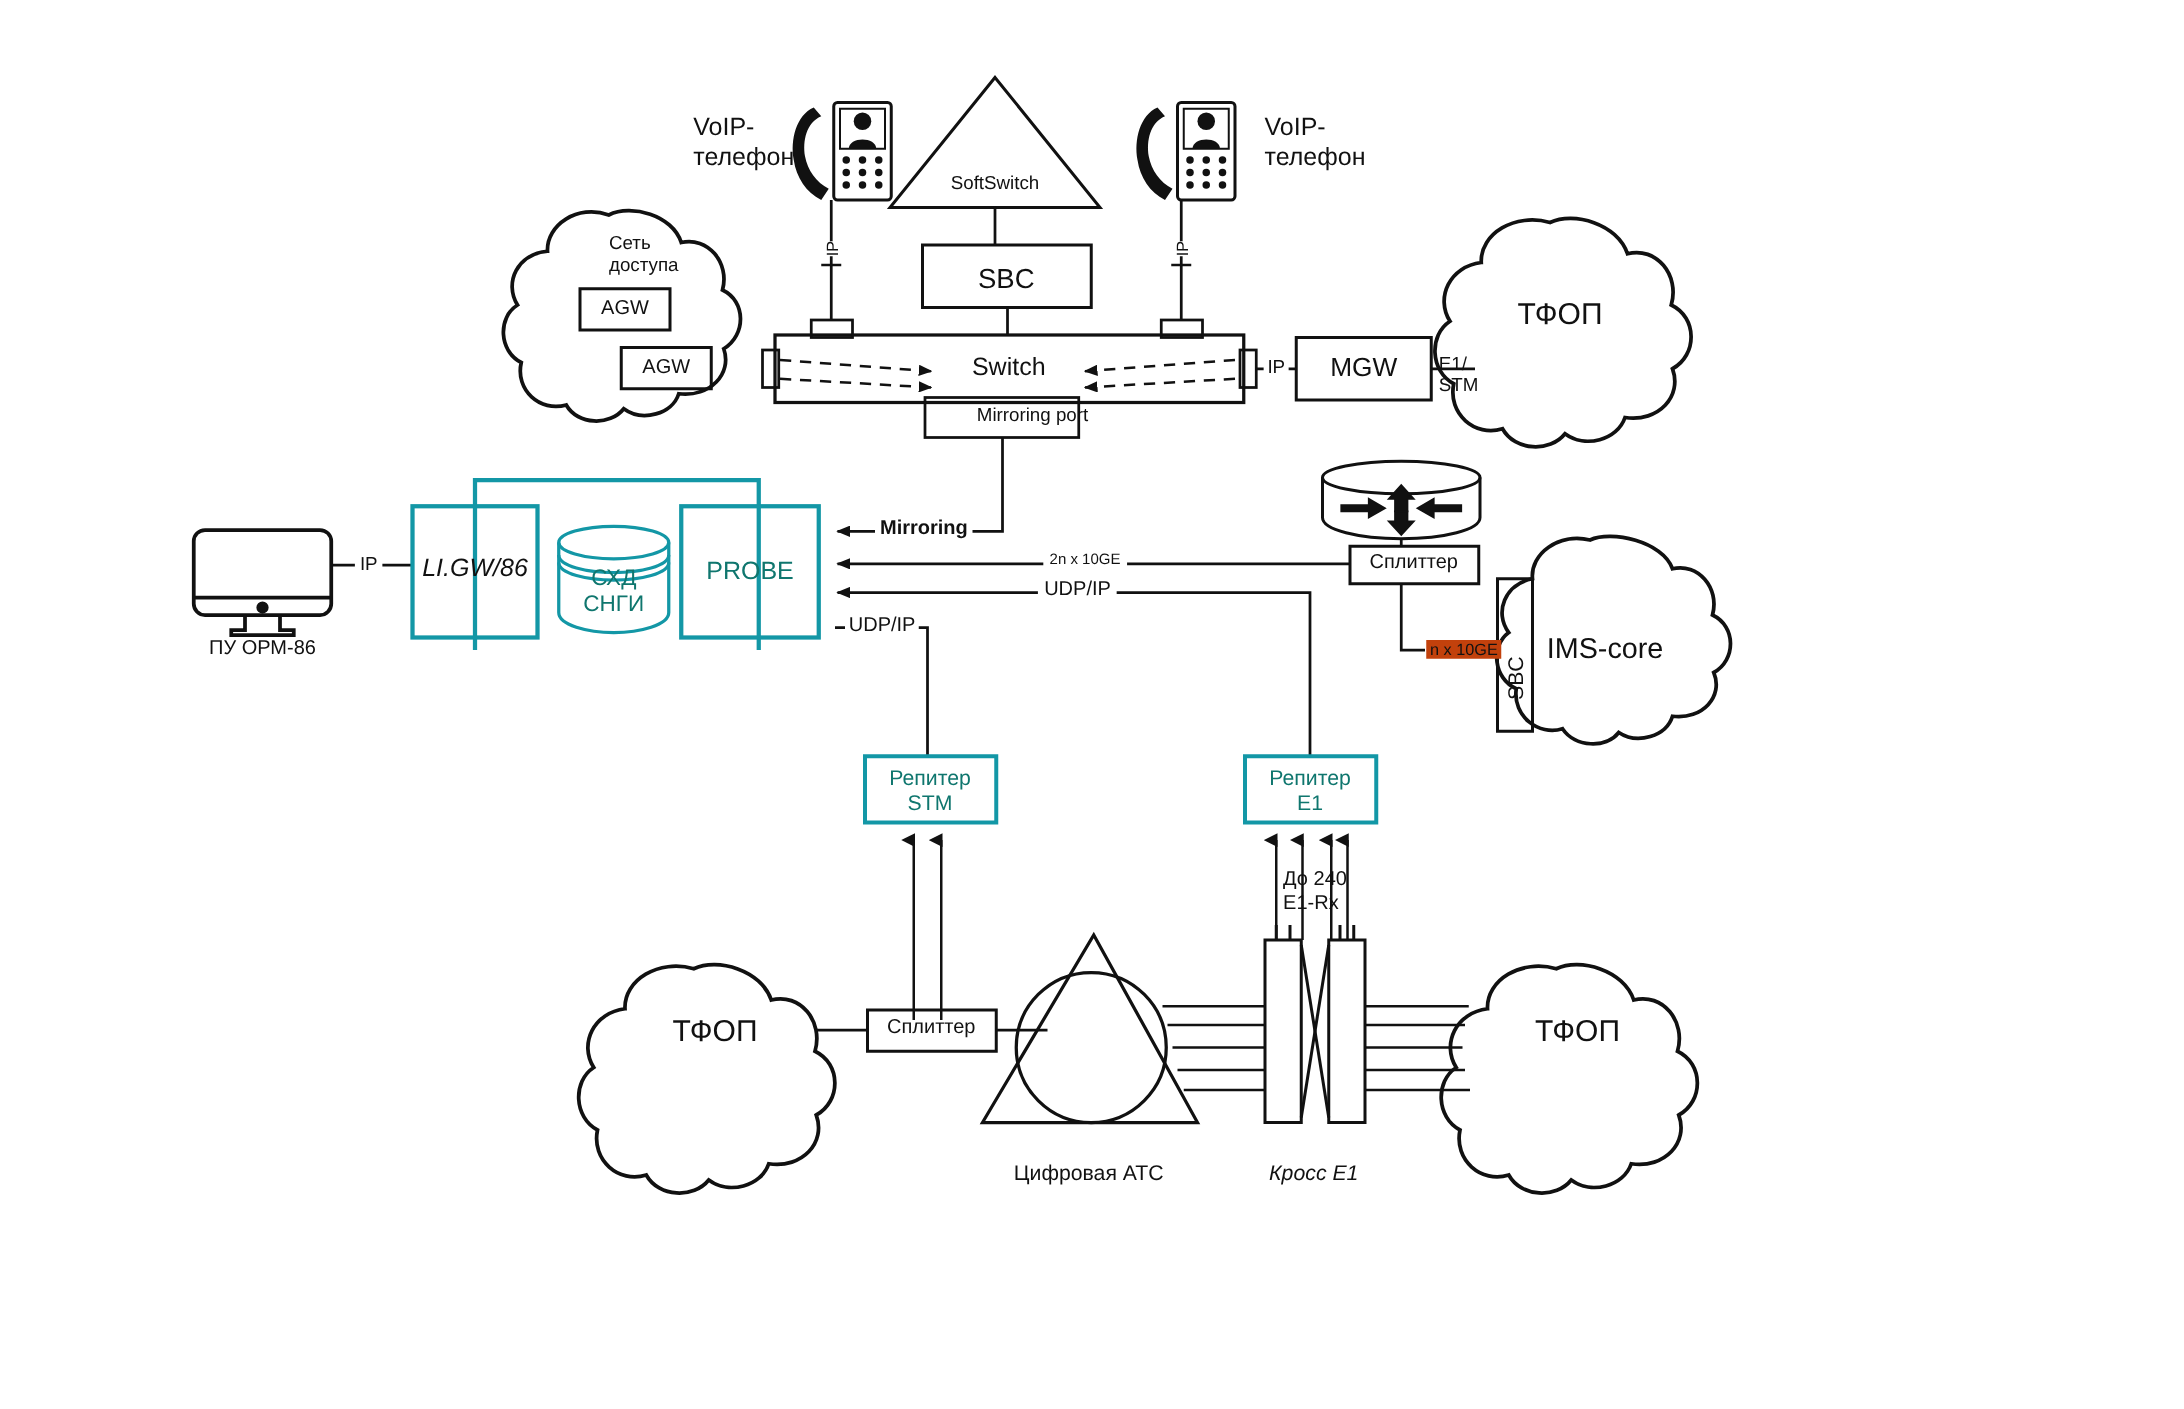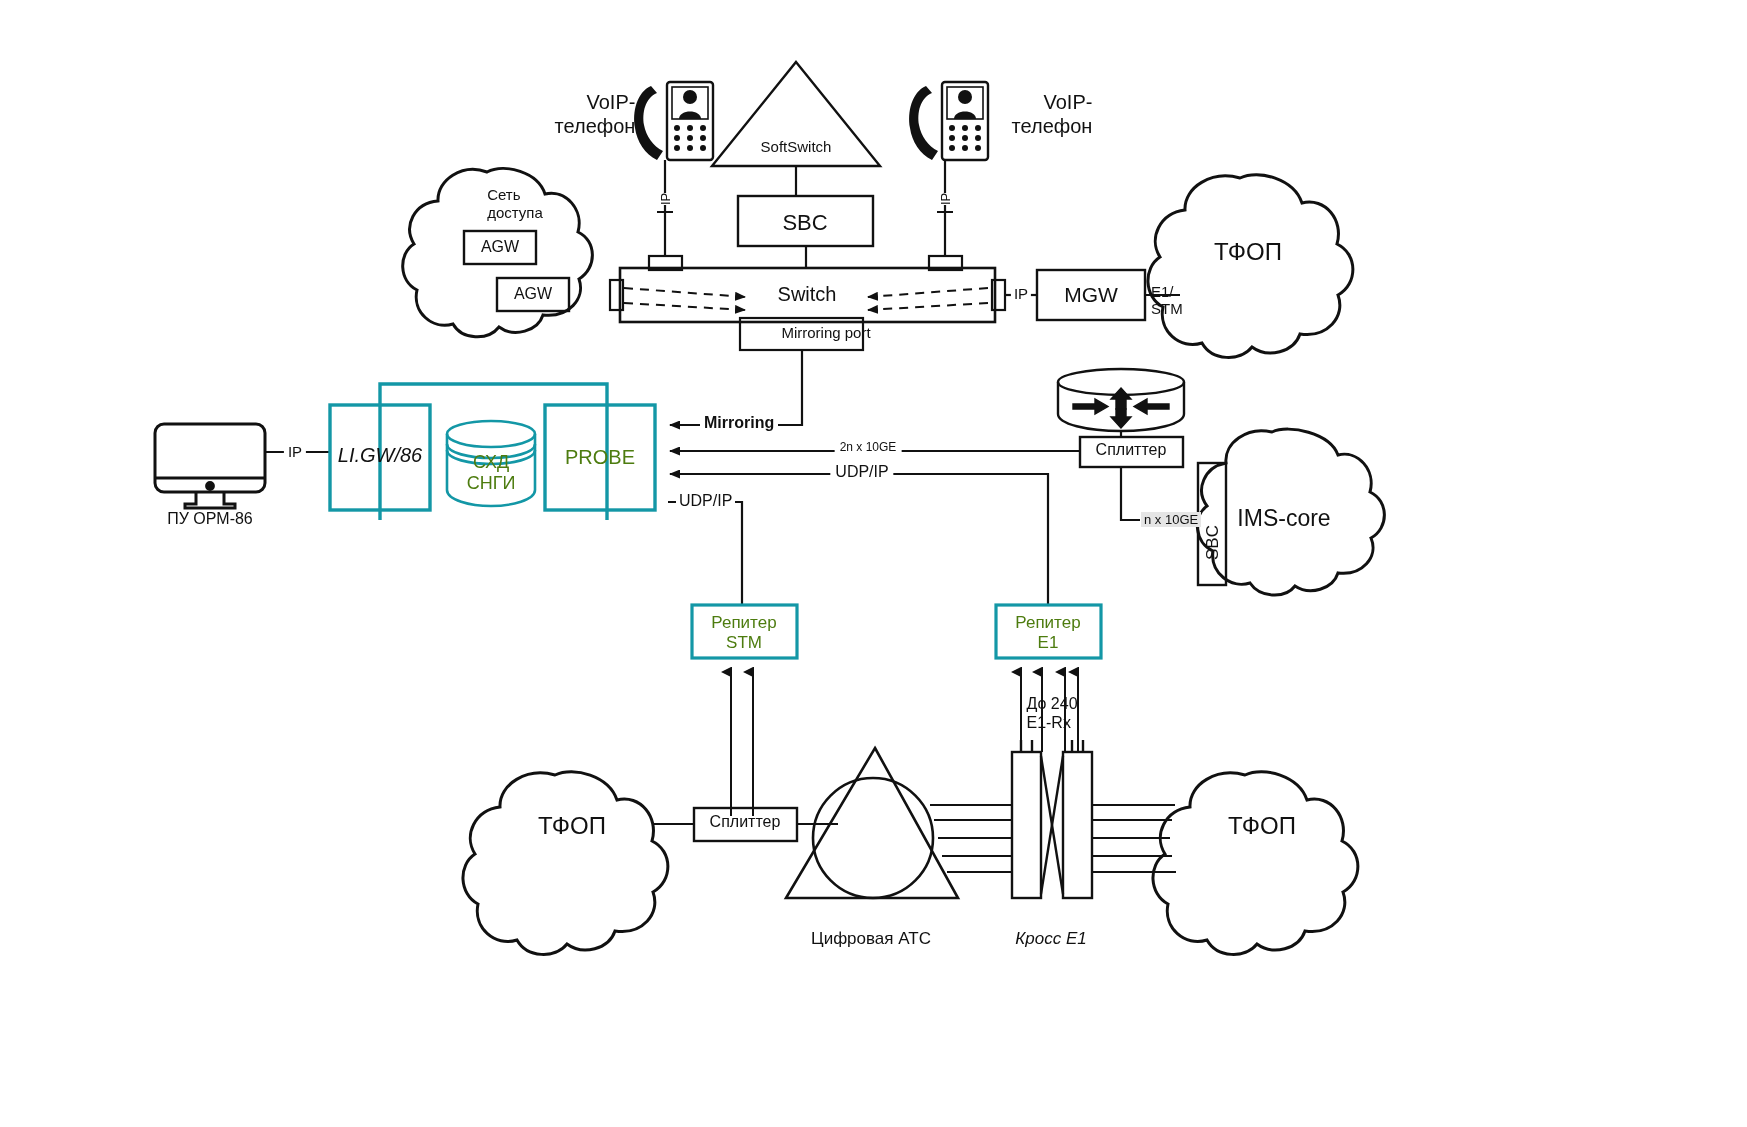--- a/index.html
+++ b/index.html
@@ -1,21 +1,21 @@
 <!DOCTYPE html>
 <html><head>
 <meta charset="utf-8">
 <style>
   html,body{margin:0;padding:0;background:#ffffff;}
   body{width:1747px;height:1127px;font-family:"Liberation Sans",sans-serif;overflow:hidden;}
   #stage{position:relative;width:1747px;height:1127px;background:#fff;}
   svg{position:absolute;left:0;top:0;}
   .lbl{position:absolute;color:#111;font-family:"Liberation Sans",sans-serif;white-space:pre;line-height:1.18;}
-  .teal{color:#4d7c0f;}
-  .ctr{text-align:right;transform:translateX(-50%);}
+  .teal{color:#0f766e;}
+  .ctr{text-align:left;transform:translateX(-50%);}
 </style>
 </head>
 <body>
 
 <div id="stage">
 
 <svg width="1747" height="1127" viewBox="0 0 1747 1127">
   <defs>
     <marker id="arw" markerWidth="11" markerHeight="9" refX="10" refY="4.5" orient="auto" markerUnits="userSpaceOnUse">
       <path d="M0,0 L11,4.5 L0,9 Z" fill="#111"></path>
@@ -308,17 +308,17 @@
 <div class="lbl" style="left:658px;top:205px;font-size:13px;background:#fff;transform:rotate(-90deg);transform-origin:left top;">IP</div>
 <div class="lbl" style="left:938px;top:205px;font-size:13px;background:#fff;transform:rotate(-90deg);transform-origin:left top;">IP</div>
 <div class="lbl ctr" style="left:1021px;top:285px;font-size:15px;background:#fff;padding:0 3px;">IP</div>
 <div class="lbl" style="left:1151px;top:283px;font-size:15px;line-height:1.15;">E1/
 STM</div>
 
 <div class="lbl" style="left:700px;top:414px;font-size:16px;background:#fff;padding:0 4px;font-weight:bold;">Mirroring</div>
 <div class="lbl ctr" style="left:868px;top:440px;font-size:12px;background:#fff;padding:0 5px;">2n x 10GE</div>
 <div class="lbl ctr" style="left:862px;top:463px;font-size:16px;background:#fff;padding:0 5px;">UDP/IP</div>
 <div class="lbl" style="left:676px;top:492px;font-size:16px;background:#fff;padding:0 3px;">UDP/IP</div>
-<div class="lbl" style="left:1141px;top:512px;font-size:13px;background:#e5e5e5;padding:0 3px;">n x 10GE</div>
+<div class="lbl" style="left:1141px;top:512px;font-size:13px;background:#c2410c;padding:0 3px;">n x 10GE</div>
 <div class="lbl ctr" style="left:1052px;top:694px;font-size:16px;text-align:left;line-height:1.2;">До 240
 E1-Rx</div>
 
 </div>
 
 </body></html>

